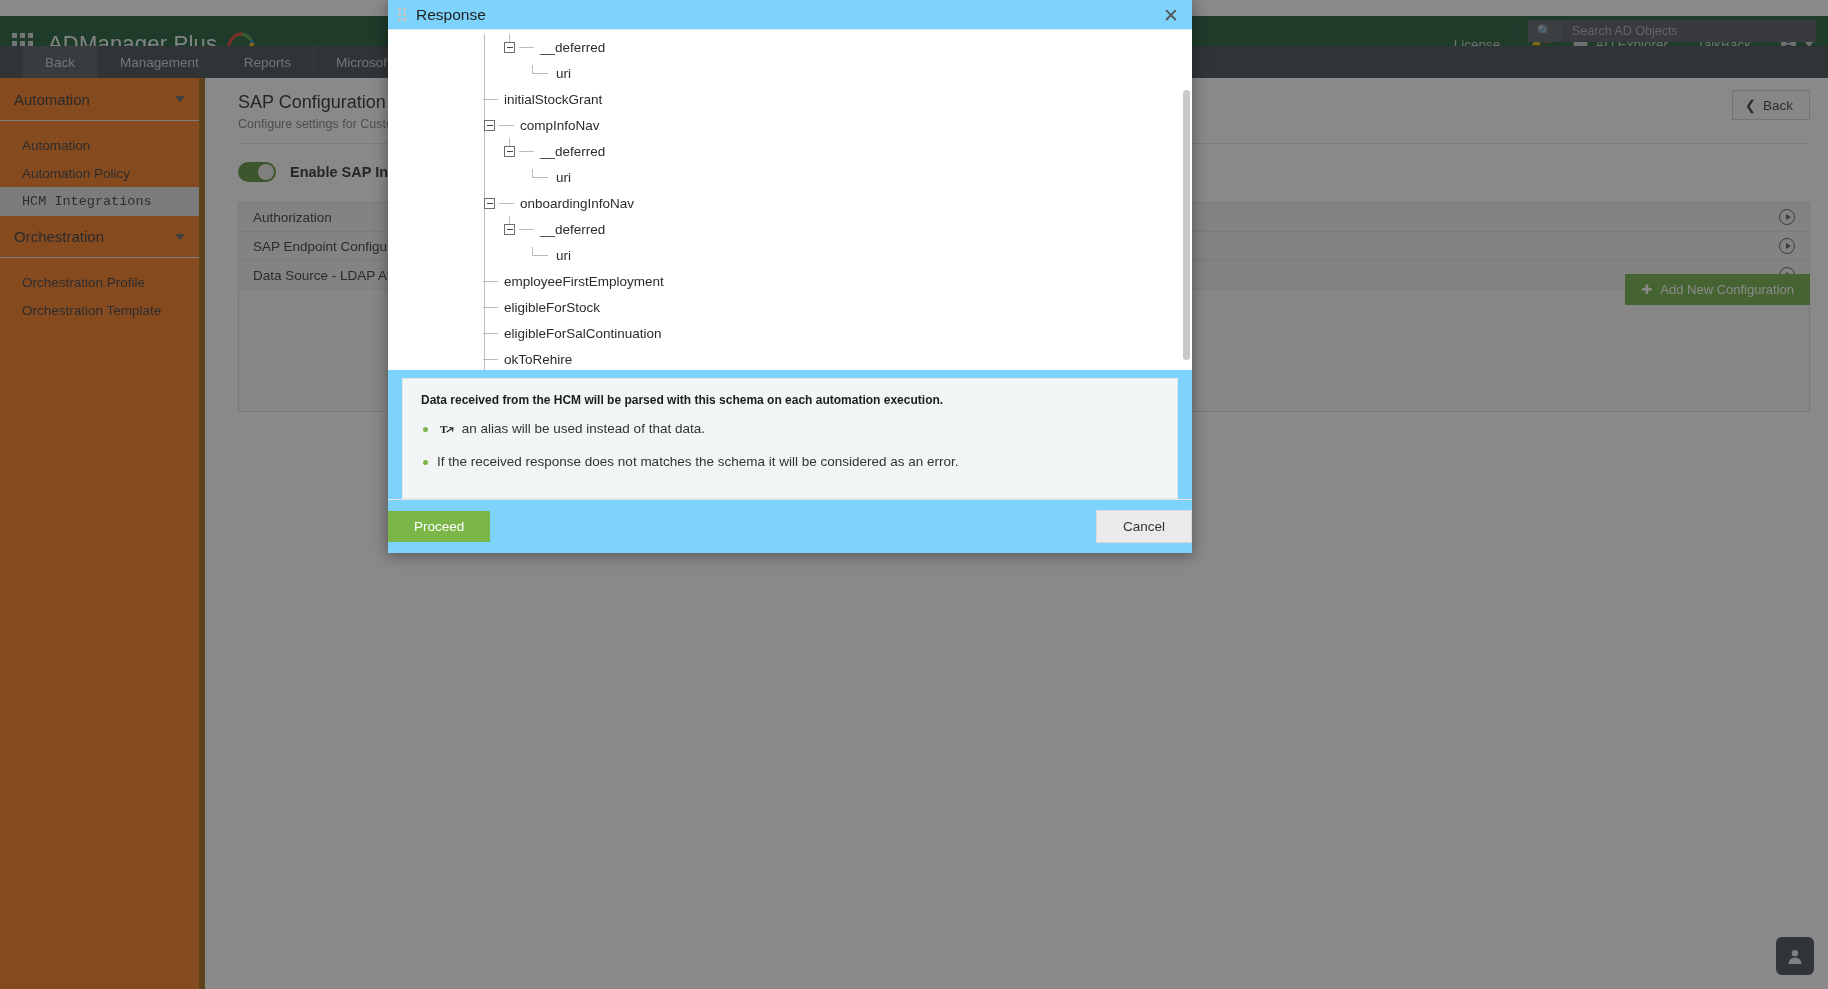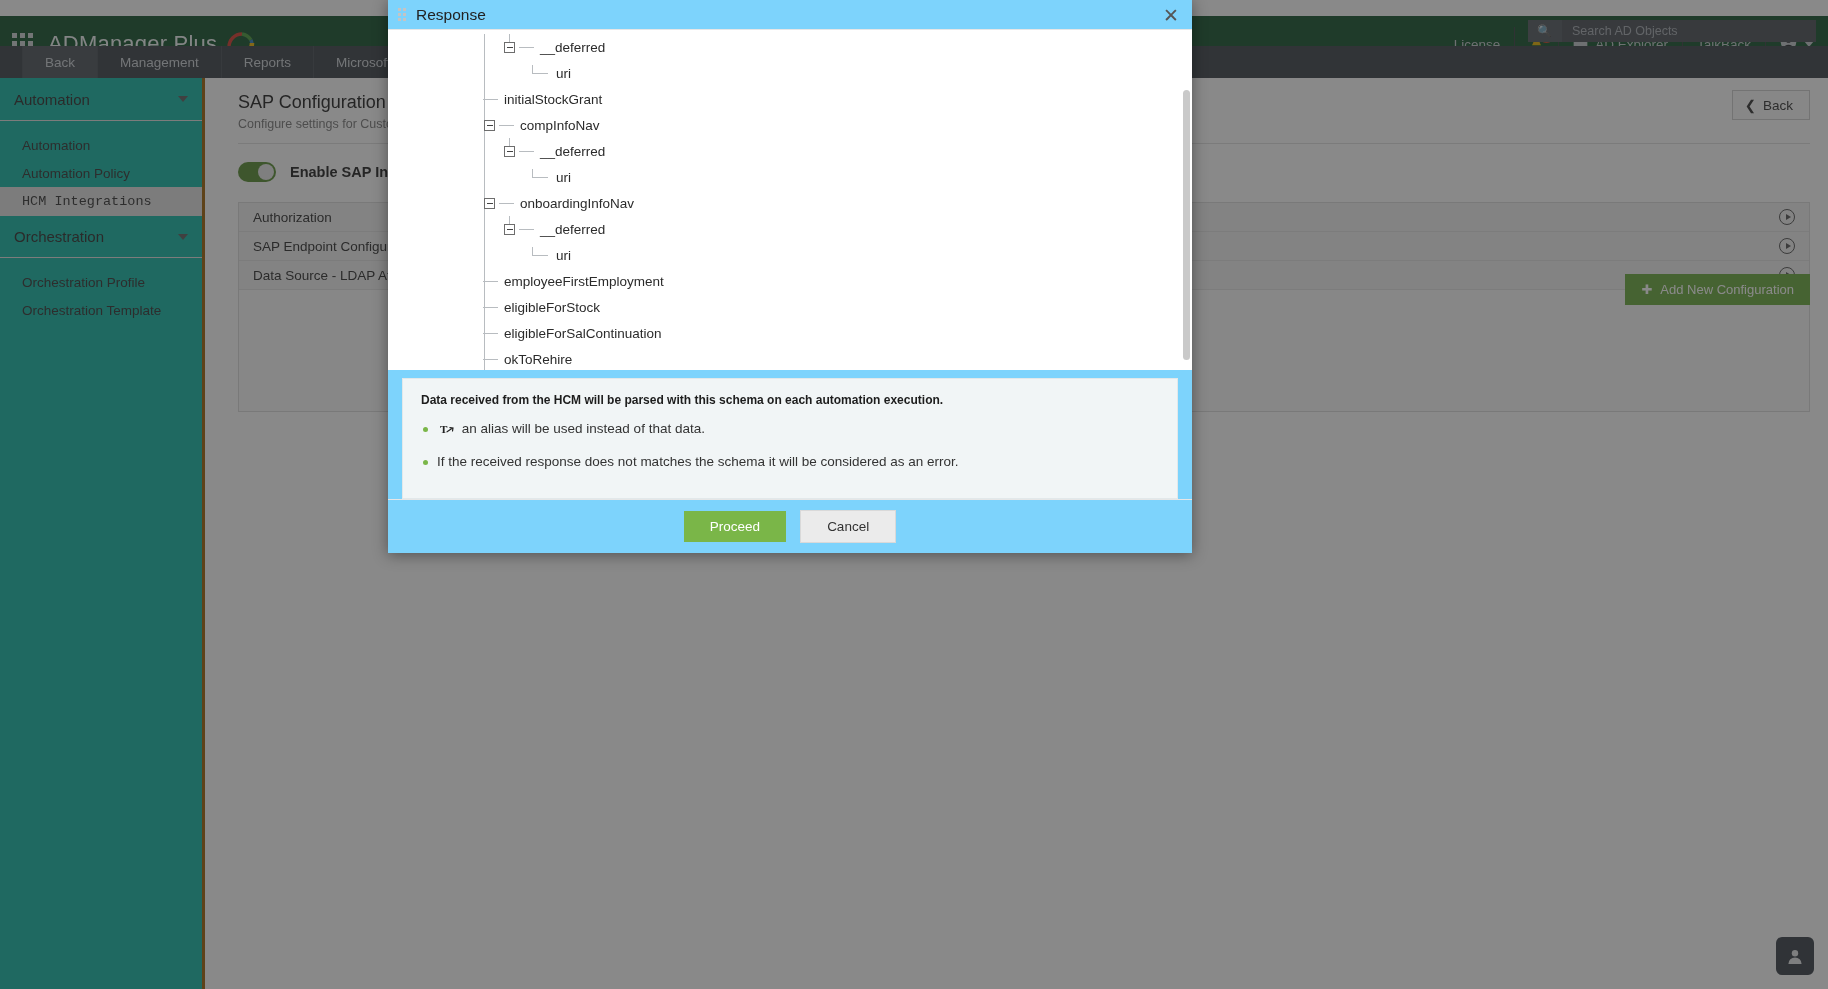--- a/index.html
+++ b/index.html
@@ -71,21 +71,21 @@
   .search-ico { width: 34px; text-align: center; background:#565c63; height:22px;
                 line-height:22px; color:#b9bec4; font-size: 12px;}
   .domain-settings {
     position: absolute; top: 96px; right: 14px;
     background: #4f555c; color: #dfe3e7; font-size: 13px;
     padding: 7px 14px; display: flex; align-items: center; gap: 8px;
   }
 
   .sidebar {
     position: absolute; top: 78px; left: 0; width: 205px; bottom: 0;
-    background: #14b8a6; border-right: 3px solid #a16207;
+    background: #f97316; border-right: 6px solid #a16207;
   }
   .side-group {
     height: 43px; display: flex; align-items: center; justify-content: space-between;
     padding: 0 14px 0 14px; font-size: 15px; color: #2e2e2e;
     border-bottom: 1px solid #e3e3e3;
   }
   .side-item {
     height: 28px; display: flex; align-items: center; padding-left: 22px;
     font-size: 13.5px; color: #343434;
   }
@@ -228,21 +228,21 @@
     line-height: 20px; margin-bottom: 10px;
   }
   .bullets li::before {
     content: ""; position: absolute; left: 2px; top: 8px;
     width: 5px; height: 5px; border-radius: 50%; background: #7ab648;
   }
   .alias-ico { display: inline-block; vertical-align: -3px; margin: 0 3px; }
 
   .modal-foot {
     margin-top: auto; border-top: 1px solid #e6e6e6; height: 57px;
-    display: flex; align-items: center; justify-content: center; gap: 14px;
+    display: flex; align-items: center; justify-content: space-between; gap: 14px;
   }
   .btn-proceed {
     background: #7ab648; color: #fff; font-size: 13.5px;
     padding: 8px 26px; border: none;
   }
   .btn-cancel {
     background: #ebebeb; color: #333; font-size: 13.5px;
     padding: 8px 26px; border: 1px solid #d9d9d9;
   }
 </style>

